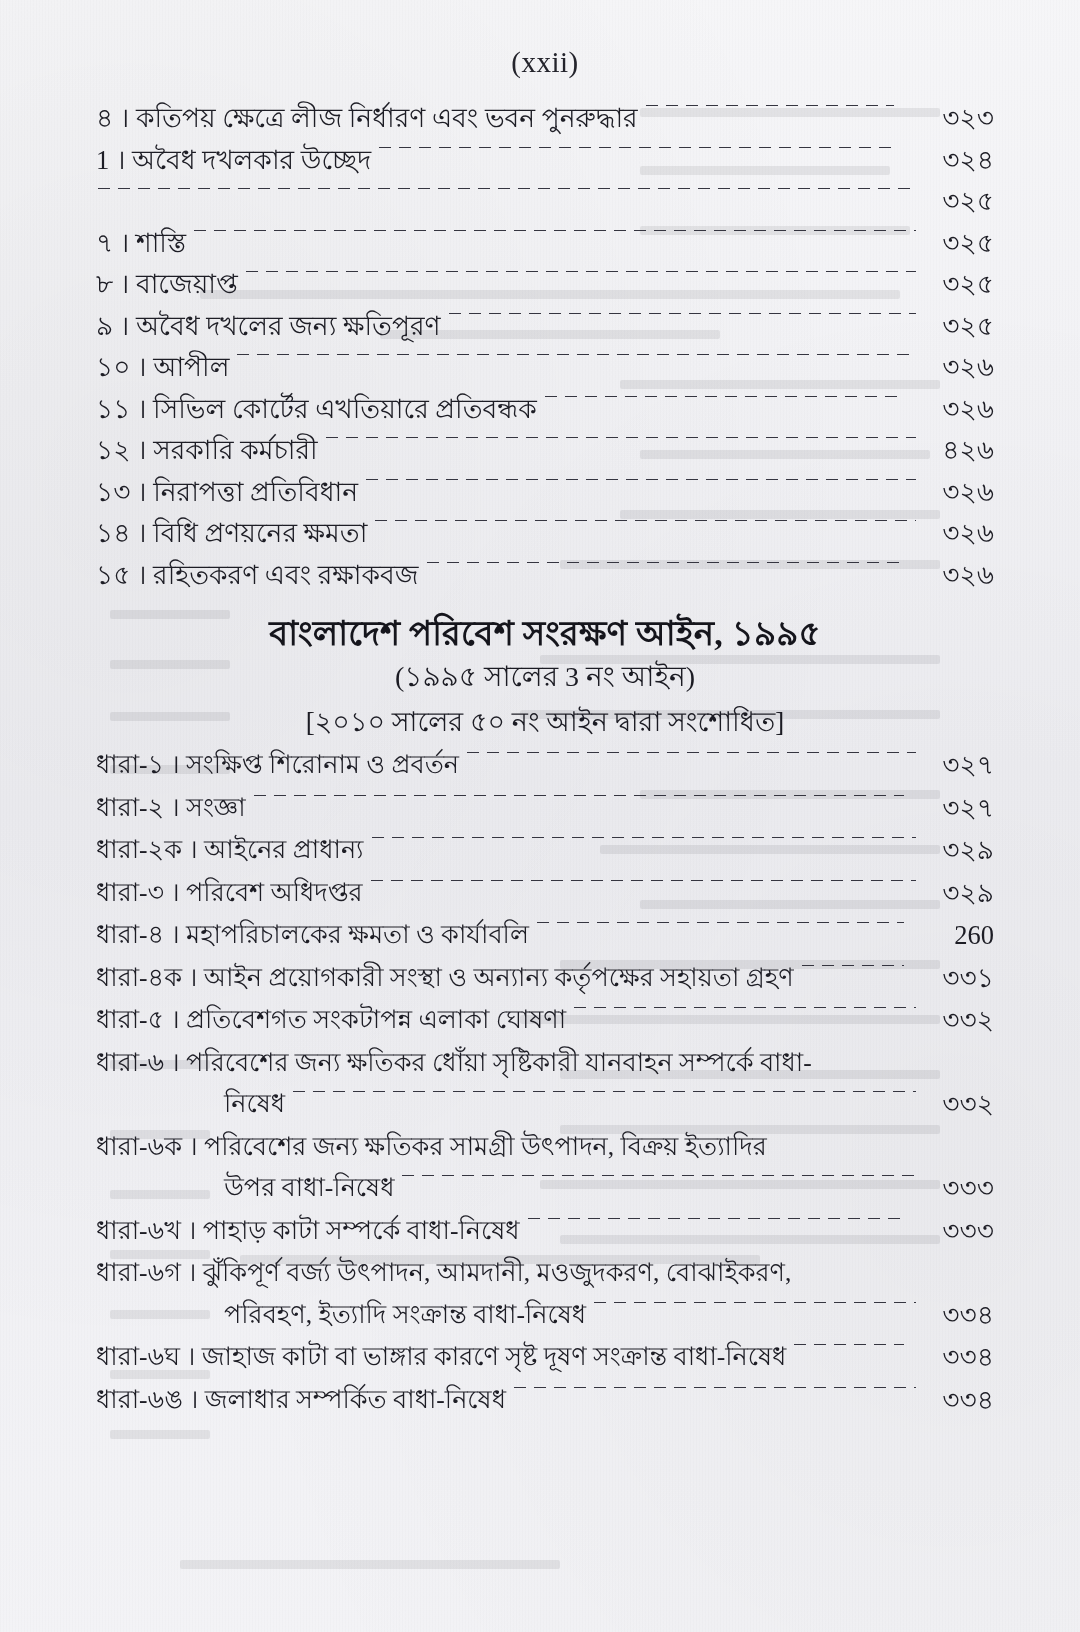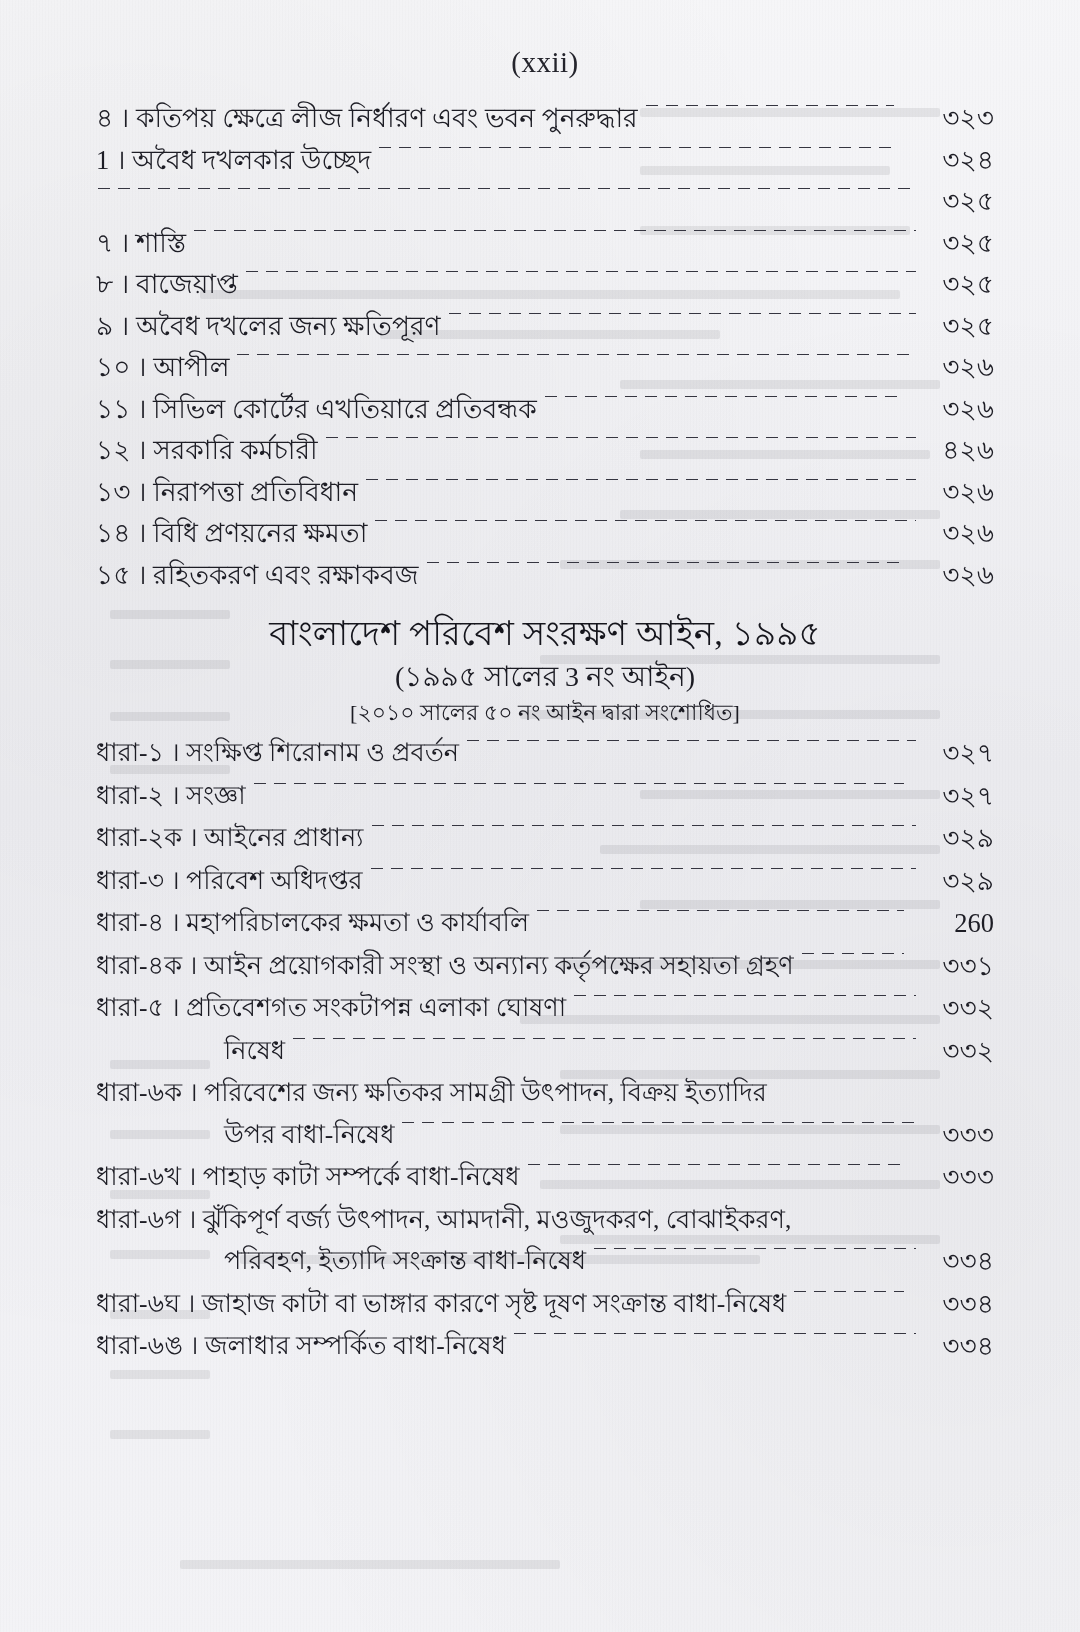--- a/index.html
+++ b/index.html
@@ -131,37 +131,37 @@
     padding-left: 118px;
   }
 
   
   .act-block {
     text-align: center;
     margin: 26px 0 14px 0;
   }
   .act-title {
     font-size: 34px;
-    font-weight: normal;
+    font-weight: bold;
     color: #15151c;
     letter-spacing: 0.2px;
     line-height: 1.18;
     margin: 0 0 6px 0;
   }
   .act-sub {
     font-size: 28px;
     color: #1b1b23;
     line-height: 1.2;
     margin: 0 0 4px 0;
   }
   .act-amend {
-    font-size: 22px;
+    font-size: 27px;
     color: #1b1b23;
     line-height: 1.2;
-    margin: 6px;
+    margin: 12px;
   }
 
   .section-list { margin-top: 10px; }
 
   .section-list .toc-row {
     font-size: 25.5px;
     margin-bottom: 16px;
   }
   .section-list .toc-row.cont {
     padding-left: 128px;
@@ -310,20 +310,25 @@
       <span class="toc-label">ধারা-৪ক । আইন প্রয়োগকারী সংস্থা ও অন্যান্য কর্তৃপক্ষের সহায়তা গ্রহণ</span>
       <span class="leader gap-md"></span>
       <span class="pageno">৩৩১</span>
     </li>
     <li class="toc-row">
       <span class="toc-label">ধারা-৫ । প্রতিবেশগত সংকটাপন্ন এলাকা ঘোষণা</span>
       <span class="leader gap-sm"></span>
       <span class="pageno">৩৩২</span>
     </li>
 
+    <li class="toc-row nolead">
+      <span class="toc-label">ধারা-৬ । পরিবেশের জন্য ক্ষতিকর ধোঁয়া সৃষ্টিকারী যানবাহন সম্পর্কে বাধা-</span>
+
+      <span class="pageno"></span>
+    </li>
     <li class="toc-row cont">
       <span class="toc-label">নিষেধ</span>
       <span class="leader gap-sm"></span>
       <span class="pageno">৩৩২</span>
     </li>
 
     <li class="toc-row nolead">
       <span class="toc-label">ধারা-৬ক । পরিবেশের জন্য ক্ষতিকর সামগ্রী উৎপাদন, বিক্রয় ইত্যাদির</span>
 
       <span class="pageno"></span>

